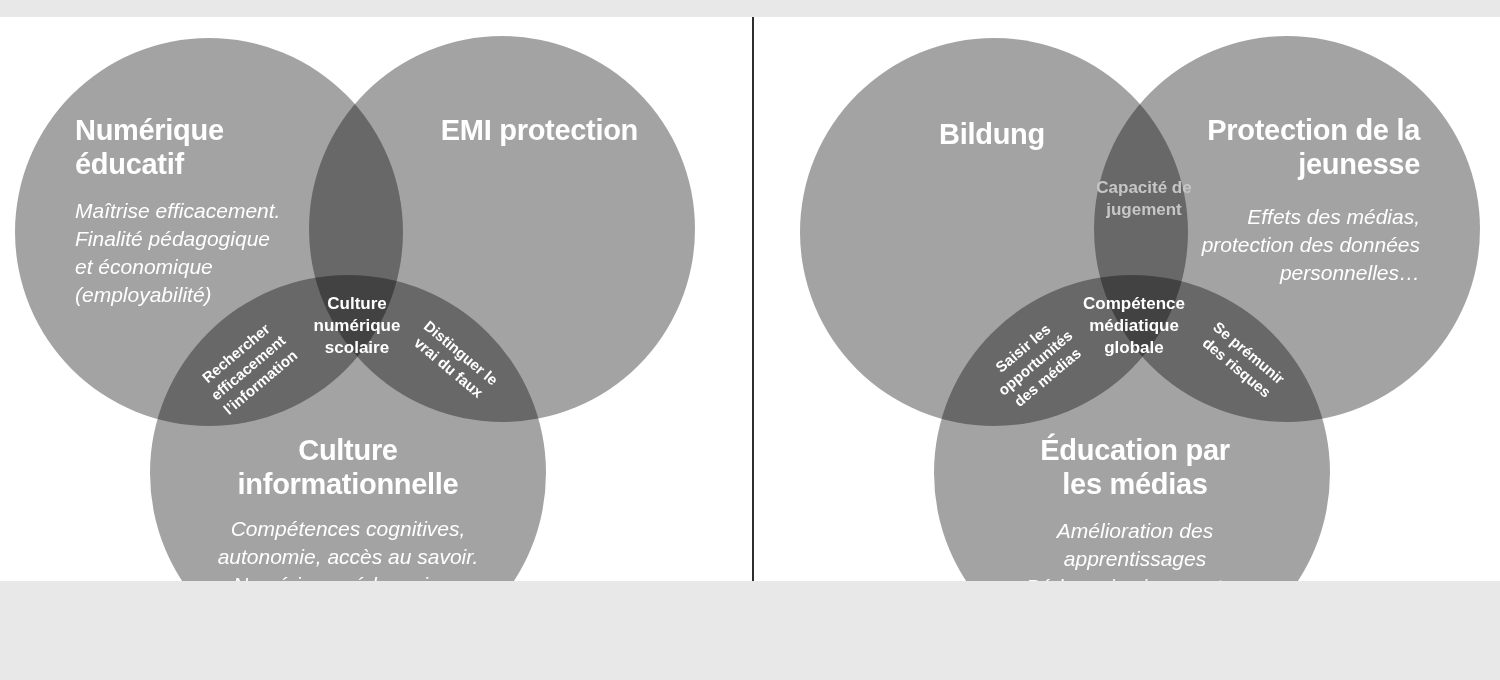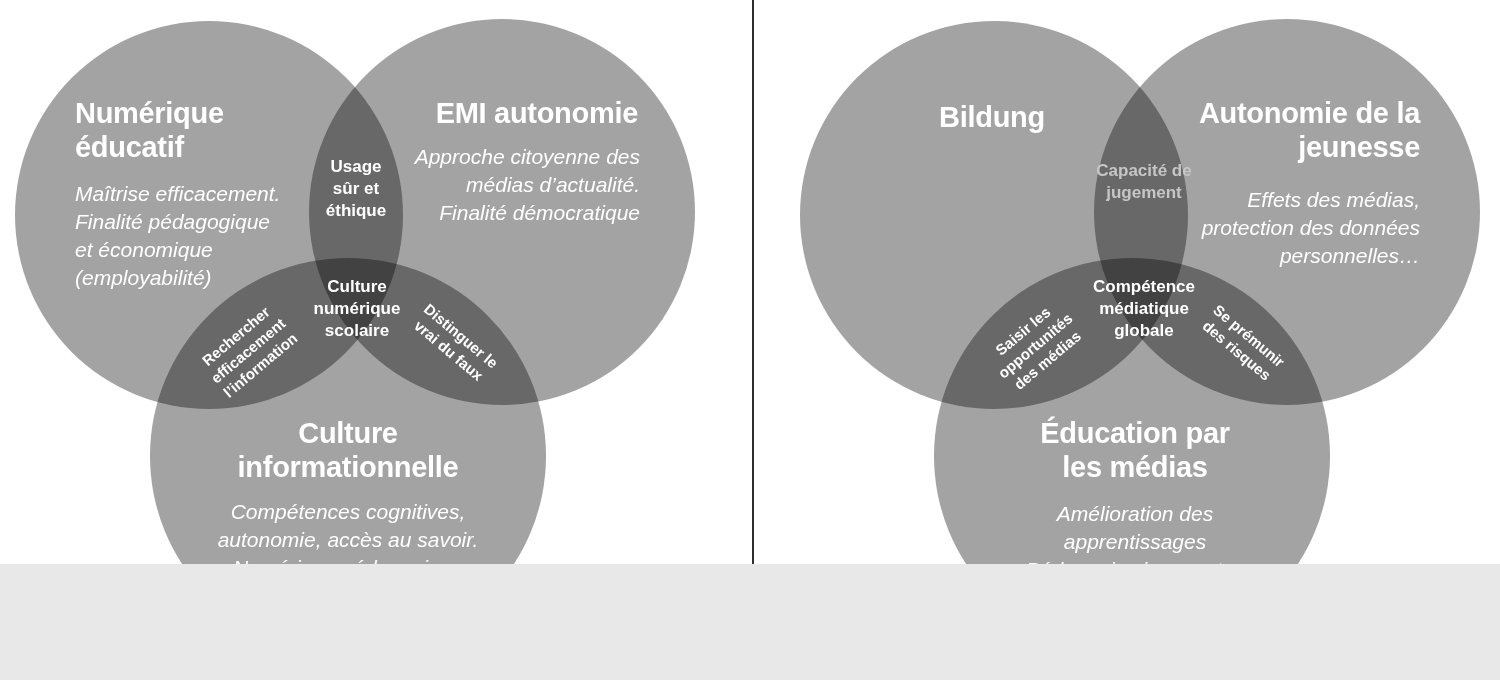--- a/index.html
+++ b/index.html
@@ -2,21 +2,21 @@
 <html style="--circle-fill: rgba(0,0,0,0.36); --divider: #2e2e2e; --text: #ffffff; --muted: #c6c6c6; --bg: #ffffff;"><head>
 <meta charset="utf-8">
 <style>
   html,body{margin:0;padding:0;background:#e8e8e8;}
   .stage{
     position:relative;
     width:1500px;height:564px;
     background:var(--bg,#ffffff);
     font-family:"Liberation Sans", sans-serif;
     overflow:hidden;
-    margin:0 auto;
+    margin:17px auto;
   }
   .venn{position:absolute;top:0;width:760px;height:680px;}
   .venn-left{left:0;}
   .venn-right{left:785px;}
   .circle{
     position:absolute;border-radius:50%;
     background:var(--circle-fill,rgba(0,0,0,0.36));
   }
   .txt{
     position:absolute;
@@ -47,28 +47,22 @@
     <div class="circle" style="left:309px;top:19px;width:386px;height:386px;"></div>
     <div class="circle" style="left:150px;top:258px;width:396px;height:396px;"></div>
 
     <div class="txt title" style="left:75px;top:96px;width:280px;">Numérique
 éducatif</div>
     <div class="txt subtitle" style="left:75px;top:180px;width:270px;">Maîtrise efficacement.
 Finalité pédagogique
 et économique
 (employabilité)</div>
 
-    <div class="txt title ta-r" style="left:368px;top:96px;width:270px;">EMI autonomie</div>
-    <div class="txt subtitle ta-r" style="left:388px;top:143px;width:252px;">Approche citoyenne des
-médias d’actualité.
-Finalité démocratique</div>
+    <div class="txt title ta-r" style="left:368px;top:96px;width:270px;">EMI protection</div>
 
-    <div class="txt lens" style="left:306px;top:156px;width:100px;">Usage
-sûr et
-éthique</div>
 
     <div class="txt rot rot-asc" style="left:183px;top:322px;width:130px;">Rechercher
 efficacement
 l’information</div>
 
     <div class="txt rot rot-desc" style="left:395px;top:324px;width:120px;">Distinguer le
 vrai du faux</div>
 
     <div class="txt lens" style="left:298px;top:276px;width:118px;">Culture
 numérique
@@ -83,37 +77,37 @@
 
   <div class="divider"></div>
 
   <div class="venn venn-right">
     <div class="circle" style="left:15px;top:21px;width:388px;height:388px;"></div>
     <div class="circle" style="left:309px;top:19px;width:386px;height:386px;"></div>
     <div class="circle" style="left:149px;top:258px;width:396px;height:396px;"></div>
 
     <div class="txt title" style="left:77px;top:100px;width:260px;text-align:center;">Bildung</div>
 
-    <div class="txt title ta-r" style="left:365px;top:96px;width:270px;">Autonomie de la
+    <div class="txt title ta-r" style="left:365px;top:96px;width:270px;">Protection de la
 jeunesse</div>
     <div class="txt lens lens-muted" style="left:299px;top:160px;width:120px;">Capacité de
 jugement</div>
 
     <div class="txt subtitle ta-r" style="left:383px;top:186px;width:252px;">Effets des médias,
 protection des données
 personnelles…</div>
 
     <div class="txt rot rot-asc" style="left:185px;top:317px;width:130px;">Saisir les
 opportunités
 des médias</div>
 
     <div class="txt rot rot-desc" style="left:398px;top:324px;width:120px;">Se prémunir
 des risques</div>
 
-    <div class="txt lens" style="left:295px;top:276px;width:128px;">Compétence
+    <div class="txt lens" style="left:285px;top:276px;width:128px;">Compétence
 médiatique
 globale</div>
 
     <div class="txt title ta-c" style="left:180px;top:416px;width:340px;">Éducation par
 les médias</div>
     <div class="txt subtitle ta-c" style="left:170px;top:500px;width:360px;">Amélioration des
 apprentissages
 Pédagogies innovantes</div>
   </div>
 

